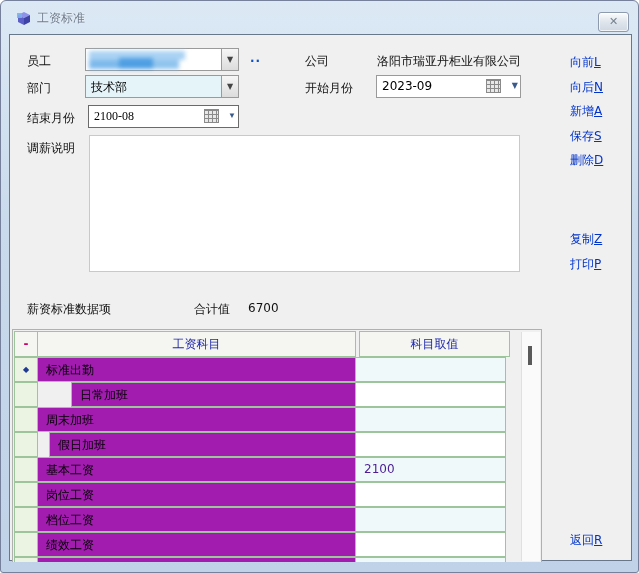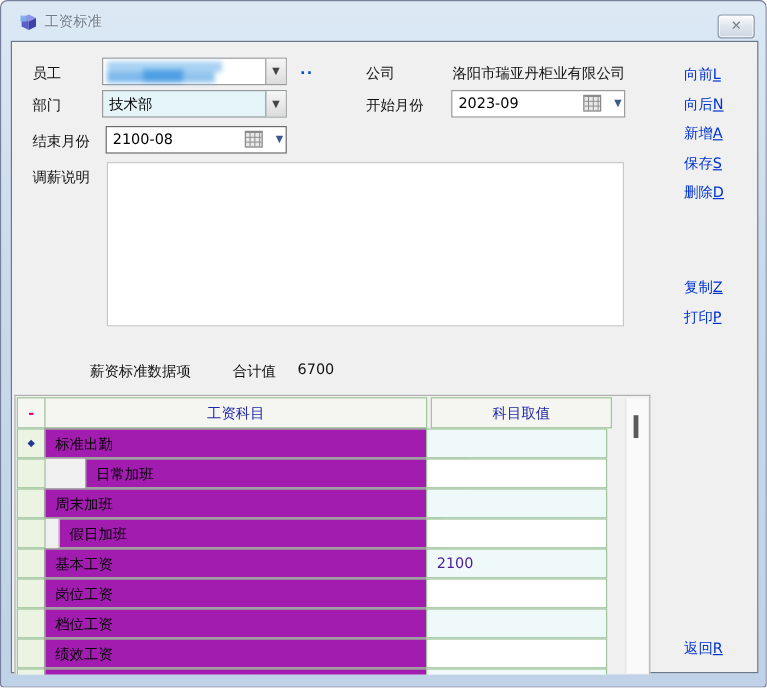--- a/index.html
+++ b/index.html
@@ -66,21 +66,21 @@
   .acts .link:nth-of-type(1){ top:19px; }
   .acts .link:nth-of-type(2){ top:44px; }
   .acts .link:nth-of-type(3){ top:68px; }
   .acts .link:nth-of-type(4){ top:93px; }
   .acts .link:nth-of-type(5){ top:117px; }
   .acts .link:nth-of-type(6){ top:196px; }
   .acts .link:nth-of-type(7){ top:221px; }
   .link.return { top:497px; }
 
   
-  .sec-title { left:17px; top:266px;margin-left:48px; }
+  .sec-title { left:17px; top:266px; }
   .sec-total-label { left:184px; top:266px; }
   .sec-total-value { left:238px; top:266px; }
 
   
   .grid-panel {
     position:absolute; left:2px; top:294px; width:530px; height:233px;
     background:#f0f0f0; border:1px solid #b0b0b0; border-bottom:none; overflow:hidden;
   }
   .t-cell { position:absolute; border:1px solid #9dc49a; overflow:hidden; }
   .t-head { background:#f5f6f2; color:#1e27a8; text-align:center; line-height:24px; height:26px; top:1px; }
@@ -142,21 +142,21 @@
     <span class="lbl" style="left:295px; top:45px;">开始月份</span>
     <div class="field" style="left:366px; top:40px; width:145px;">
       <span class="txt">2023-09</span>
       <span class="date-tools">
         <i class="cal-icon"></i>
         <span class="drop-glyph">▼</span>
       </span>
     </div>
 
     <span class="lbl" style="left:17px; top:75px;">结束月份</span>
-    <div class="field" style="left:78px; top:70px; width:151px; border-color:#6a6a6a;">
+    <div class="field" style="left:78px; top:70px; width:151px; border-color:#6a6a6a;font-family:Liberation Serif, serif;">
       <span class="txt">2100-08</span>
       <span class="date-tools">
         <i class="cal-icon"></i>
         <span class="drop-glyph">▼</span>
       </span>
     </div>
 
     <span class="lbl" style="left:17px; top:105px;">调薪说明</span>
     <textarea class="notes" style=""></textarea>
 

